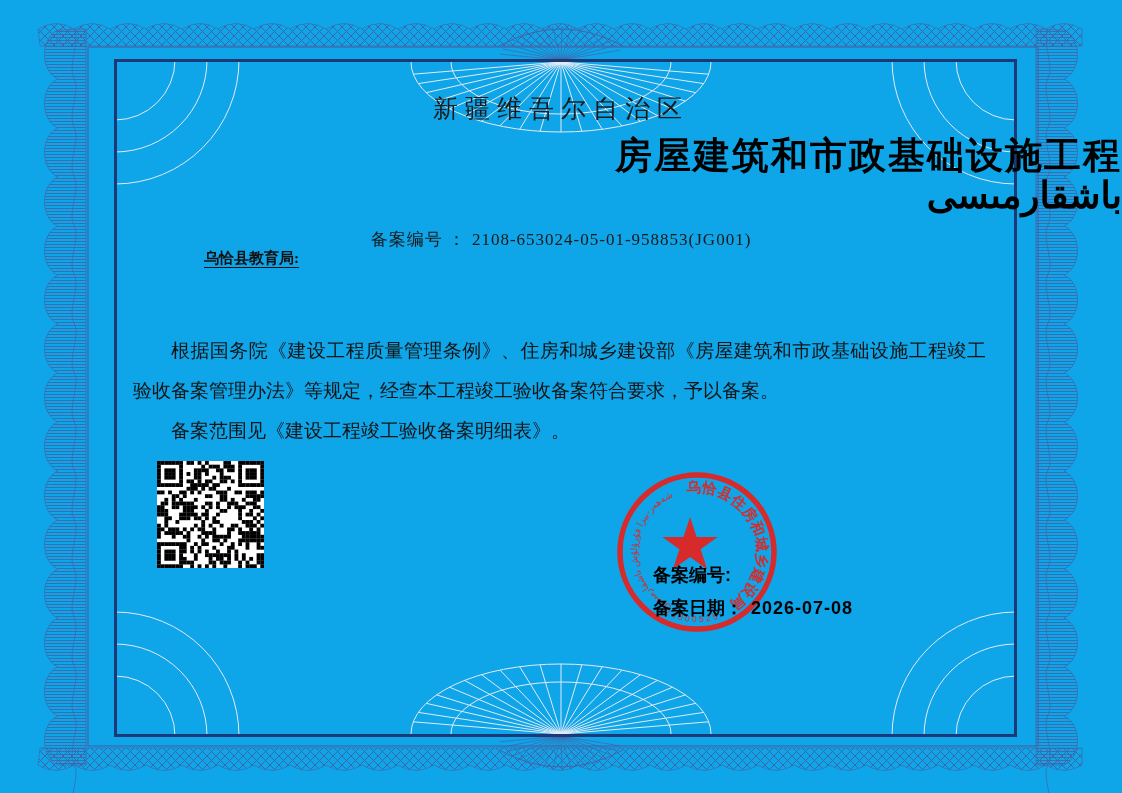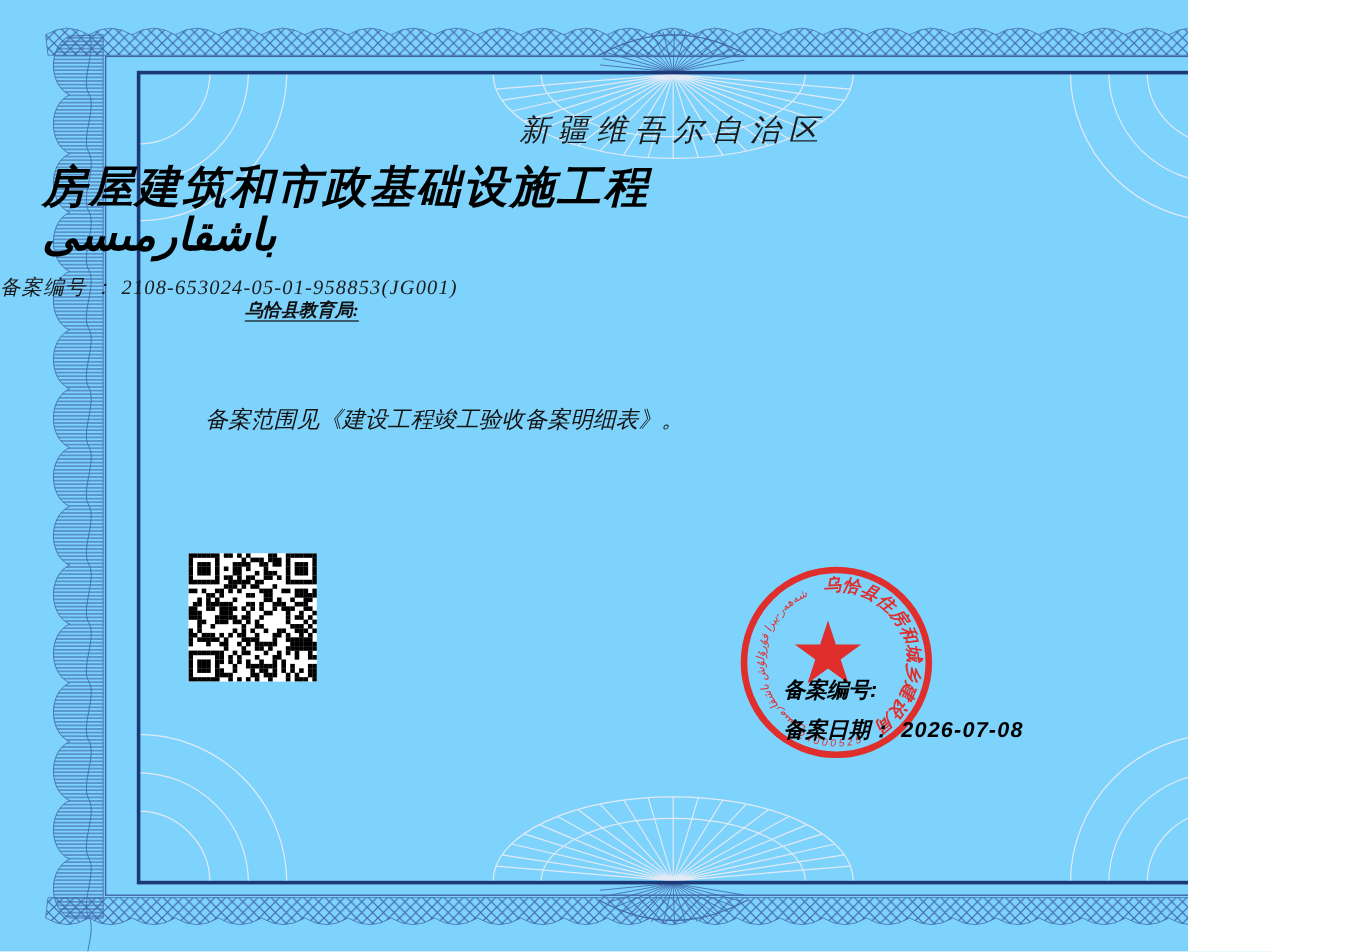--- a/index.html
+++ b/index.html
@@ -1,28 +1,28 @@
 <!DOCTYPE html>
 <html><head>
 <meta charset="utf-8">
 <style>
   html,body{margin:0;padding:0;background:#ffffff;}
   .page{
-    position:relative;width:990px;height:793px;background:#7dd3fc;overflow:hidden;
-    font-family:"Liberation Serif","DejaVu Serif",serif;color:#111;font-style:italic;
+    position:relative;width:1122px;height:793px;background:#0ea5e9;overflow:hidden;
+    font-family:"Liberation Serif","DejaVu Serif",serif;color:#111;
   }
   svg.frame{position:absolute;left:0;top:0;z-index:0;}
   .content{position:absolute;left:0;top:0;width:1122px;height:793px;z-index:1;}
 
   .region{position:absolute;top:92px;left:0;right:0;text-align:center;
           font-size:25px;letter-spacing:7px;color:#1a1a1a;}
-  .title{position:absolute;left:0;right:0;text-align:left;font-weight:bold;
+  .title{position:absolute;left:16px;right:0;text-align:right;font-weight:bold;
          font-size:37px;letter-spacing:2px;color:#000;padding-left:35px;}
   .t1{top:131px;} .t2{top:174px;}
-  .filing{position:absolute;top:228px;left:0;right:0;text-align:left;
+  .filing{position:absolute;top:228px;left:0;right:0;text-align:center;
           font-size:17px;letter-spacing:1px;color:#1a1a1a;}
   .filing .val{margin-left:6px;}
 
   .addressee{position:absolute;left:176px;top:249px;font-size:15px;font-weight:bold;
              text-decoration:underline;text-underline-offset:4px;margin-left:28px;}
   .unitline{position:absolute;left:176px;top:297px;font-size:19.5px;}
   .unit-prefix{color:#3c3c3c;margin-right:10px;}
   .project{font-weight:bold;text-decoration:underline;text-underline-offset:4px;}
 
   .paras{position:absolute;left:133px;top:331px;width:853px;font-size:19px;line-height:40px;color:#141414;}
@@ -79,20 +79,21 @@
     <div class="title t2">باشقارمىسى</div>
 
     <div class="filing">
       <span>备案编号 ：</span><span class="val">2108-653024-05-01-958853(JG001)</span>
     </div>
 
     <div class="addressee">乌恰县教育局:</div>
 
 
     <div class="paras">
+      <p>根据国务院《建设工程质量管理条例》、住房和城乡建设部《房屋建筑和市政基础设施工程竣工验收备案管理办法》等规定，经查本工程竣工验收备案符合要求，予以备案。</p>
       <p>备案范围见《建设工程竣工验收备案明细表》。</p>
     </div>
 
     <div class="qr-block">
       <svg id="qr" width="107" height="107" viewBox="0 0 107.3 107.3">
           <g fill="#000">
             <rect x="0.0" y="0.0" width="3.85" height="3.85"></rect>
             <rect x="3.7" y="0.0" width="3.85" height="3.85"></rect>
             <rect x="7.4" y="0.0" width="3.85" height="3.85"></rect>
             <rect x="11.1" y="0.0" width="3.85" height="3.85"></rect>

